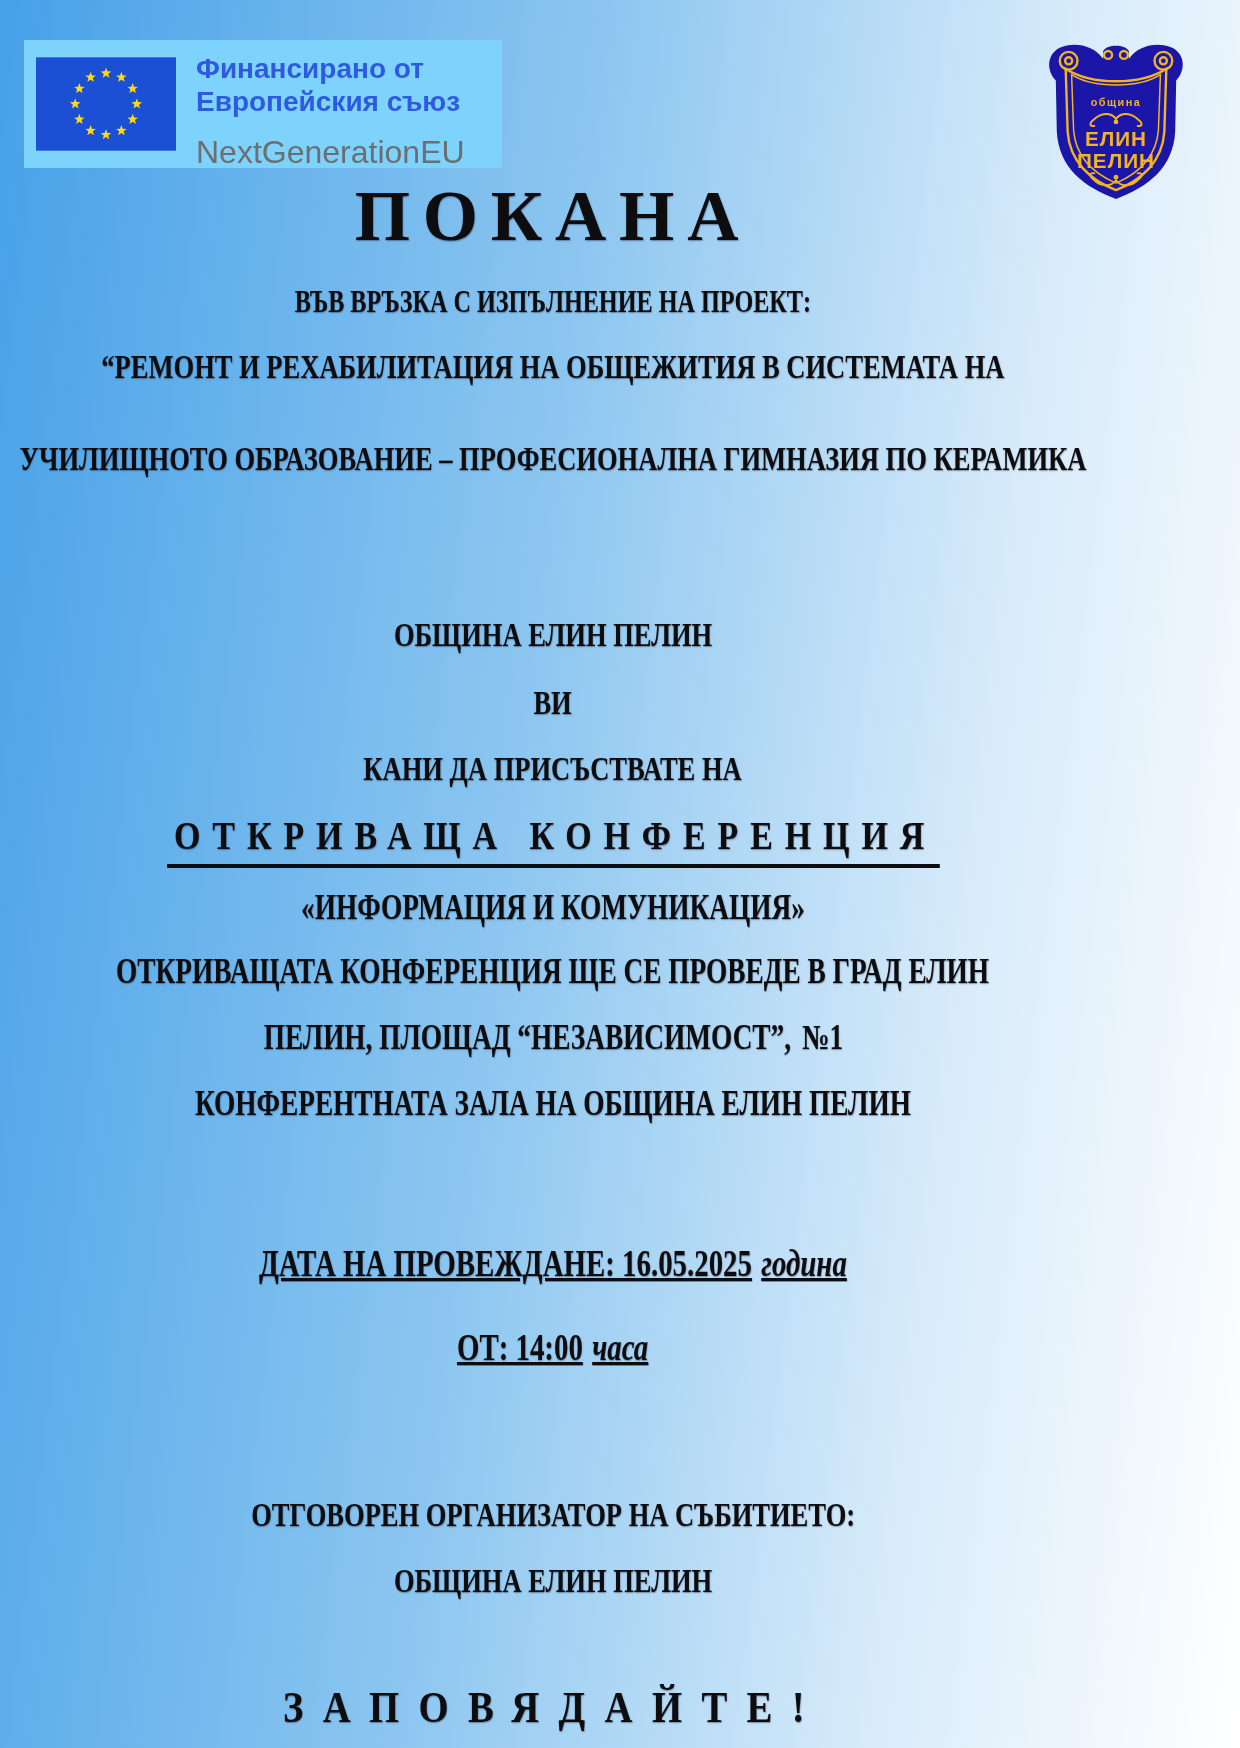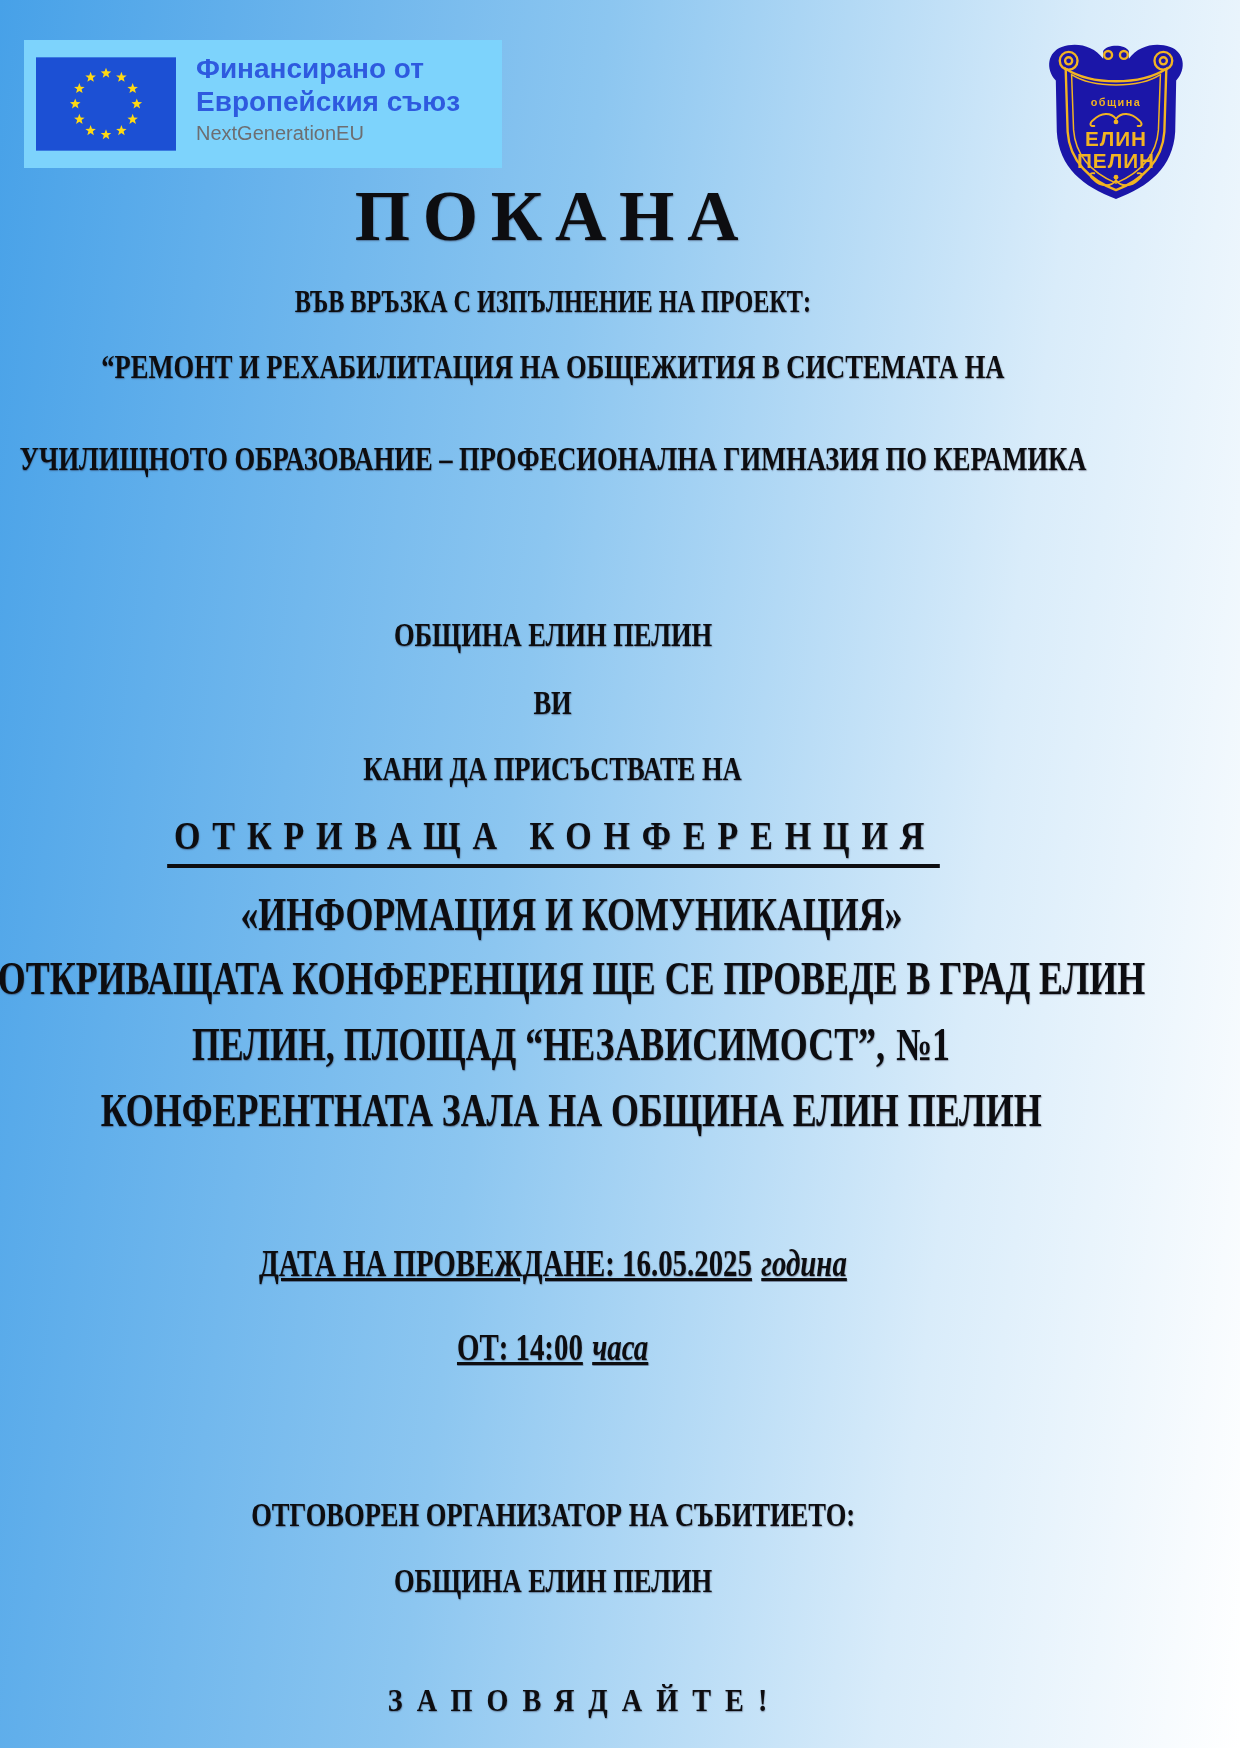--- a/index.html
+++ b/index.html
@@ -18,42 +18,42 @@
 
   
   .eu-block{
     position:absolute;left:24px;top:40px;width:478px;height:128px;
     background:#7dd3fc;display:flex;align-items:center;
   }
   .eu-flag{position:absolute;left:12px;top:17px;width:140px;height:94px;display:block;}
   .eu-texts{position:absolute;left:172px;top:12px;width:300px;
     font-family:"Liberation Sans", sans-serif;line-height:1.18;}
   .eu-line{font-size:28px;font-weight:bold;color:var(--eu-text-blue);}
-  .eu-sub{font-size:20px;font-weight:normal;color:var(--eu-gray);margin-top:4px;}
+  .eu-sub{font-size:32px;font-weight:normal;color:var(--eu-gray);margin-top:16px;}
 
   
   .emblem{position:absolute;left:1042px;top:40px;width:148px;height:162px;}
   .emblem text{font-family:"Liberation Sans", sans-serif;font-weight:bold;fill:var(--gold);}
 
   
   .line{
     position:absolute;left:0;width:1106px;display:flex;justify-content:center;
     color:var(--text);font-weight:bold;white-space:nowrap;
     text-shadow:0.5px 1px 1.5px rgba(30,30,55,.45);
   }
   .line>span{display:inline-block;}
   .cond>span{transform:scaleX(0.78);}
   .title{font-size:71px;letter-spacing:.18em;}
   .intro{font-size:31px;}
   .body-l{font-size:34px;}
-  .venue-l{font-size:46px;margin-left:18px;}
+  .venue-l{font-size:35px;}
   .event{font-size:40px;letter-spacing:.35em;}
   .event>span{transform:scaleX(0.85);border-bottom:4px solid var(--text);padding:0 4px 5px 8px;}
   .sched{font-size:37px;text-decoration:underline;}
-  .closing{font-size:32px;letter-spacing:.5em;margin-left:32px;}
+  .closing{font-size:44px;letter-spacing:.5em;}
   .closing>span{transform:scaleX(0.88);}
   .it{font-style:italic;margin-left:12px;}
   .gap2{margin-left:14px;}
 </style>
 </head>
 <body>
 
 <div class="poster">
 
   <div class="eu-block">

